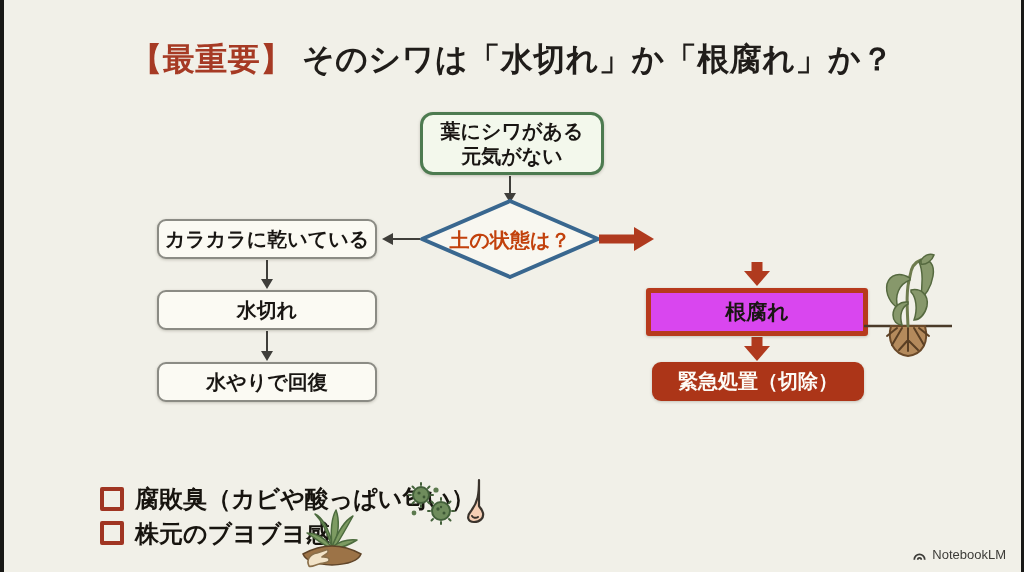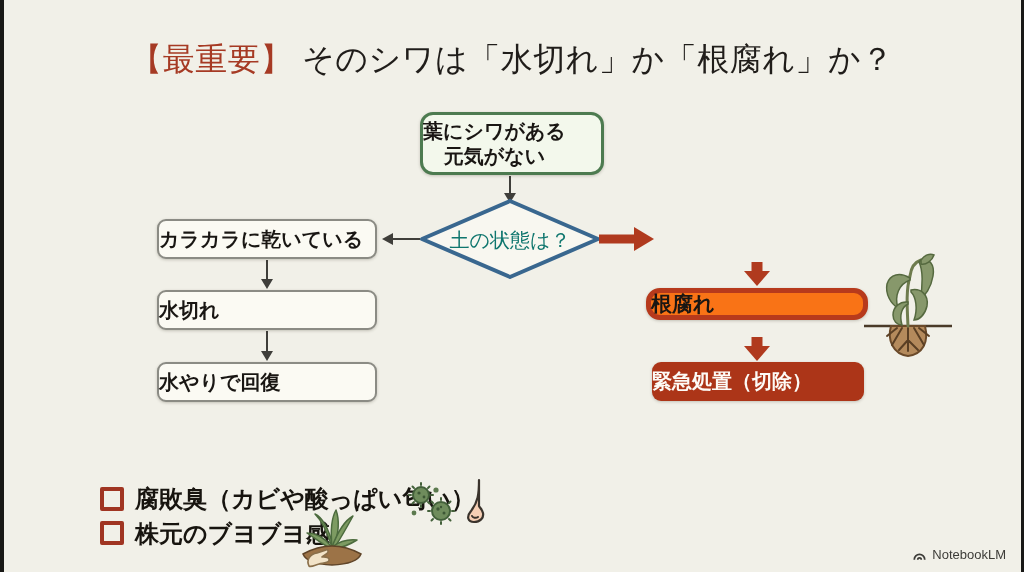--- a/index.html
+++ b/index.html
@@ -14,31 +14,31 @@
     background: #f1f0e8;
     overflow: hidden;
   }
   .edge { position:absolute; top:0; height:572px; background:#181816; }
   .edge.left { left:0; width:4px; }
   .edge.right { right:0; width:3px; }
 
   .title {
     position:absolute; top:38px; left:0; width:1024px;
     text-align:center;
-    font-size:32px; font-weight:400; color:#201d1a;
+    font-size:32px; font-weight:700; color:#201d1a;
     letter-spacing:0.5px;
     white-space:nowrap;
   }
   .title .tag { color:#a63a24; }
 
   .overlay { position:absolute; left:0; top:0; width:1024px; height:572px; pointer-events:none; }
 
   .fbox {
     position:absolute;
-    display:flex; align-items:center; justify-content:flex-start;
+    display:flex; align-items:center; justify-content:center;
     text-align:center;
     font-weight:700; color:#191613;
     border-radius:9px;
     box-shadow: 0 1px 3px rgba(60,55,40,0.25);
     line-height:1.25;
   }
   .box-start {
     left:420px; top:112px; width:184px; height:63px;
     background:#f3f8ec; border:3px solid #4d7b50; border-radius:13px;
     font-size:20px;
@@ -50,32 +50,32 @@
   }
   .box-dry1 { top:219px; }
   .box-dry2 { top:290px; }
   .box-dry3 { top:362px; }
   .box-wet1 {
     left:648px; top:221px; width:218px; height:40px;
     background:#f4c0b2; border:2px solid #b5573e;
     font-size:20px;
   }
   .box-wet2 {
-    left:646px; top:288px; width:222px; height:32px;
-    background:#f97316; border:5px solid #b73a1c; border-radius:14px;
+    left:646px; top:288px; width:222px; height:48px;
+    background:#d946ef; border:5px solid #b73a1c; border-radius:3px;
     font-size:21px;
   }
   .box-wet3 {
     left:652px; top:362px; width:212px; height:39px;
     background:#ac3518; border:none; color:#fdfbf6;
     font-size:20px;
   }
   .decision-label {
     position:absolute; left:430px; top:227px; width:160px;
-    text-align:center; font-size:20px; font-weight:400; color:#0f766e;
+    text-align:center; font-size:20px; font-weight:700; color:#c2410c;
   }
 
   .conclusion {
     position:absolute; top:431px; left:0; width:1024px;
     text-align:center;
     font-size:29px; font-weight:800; color:#952f1d;
     letter-spacing:0.5px;
     white-space:nowrap;
   }
 

